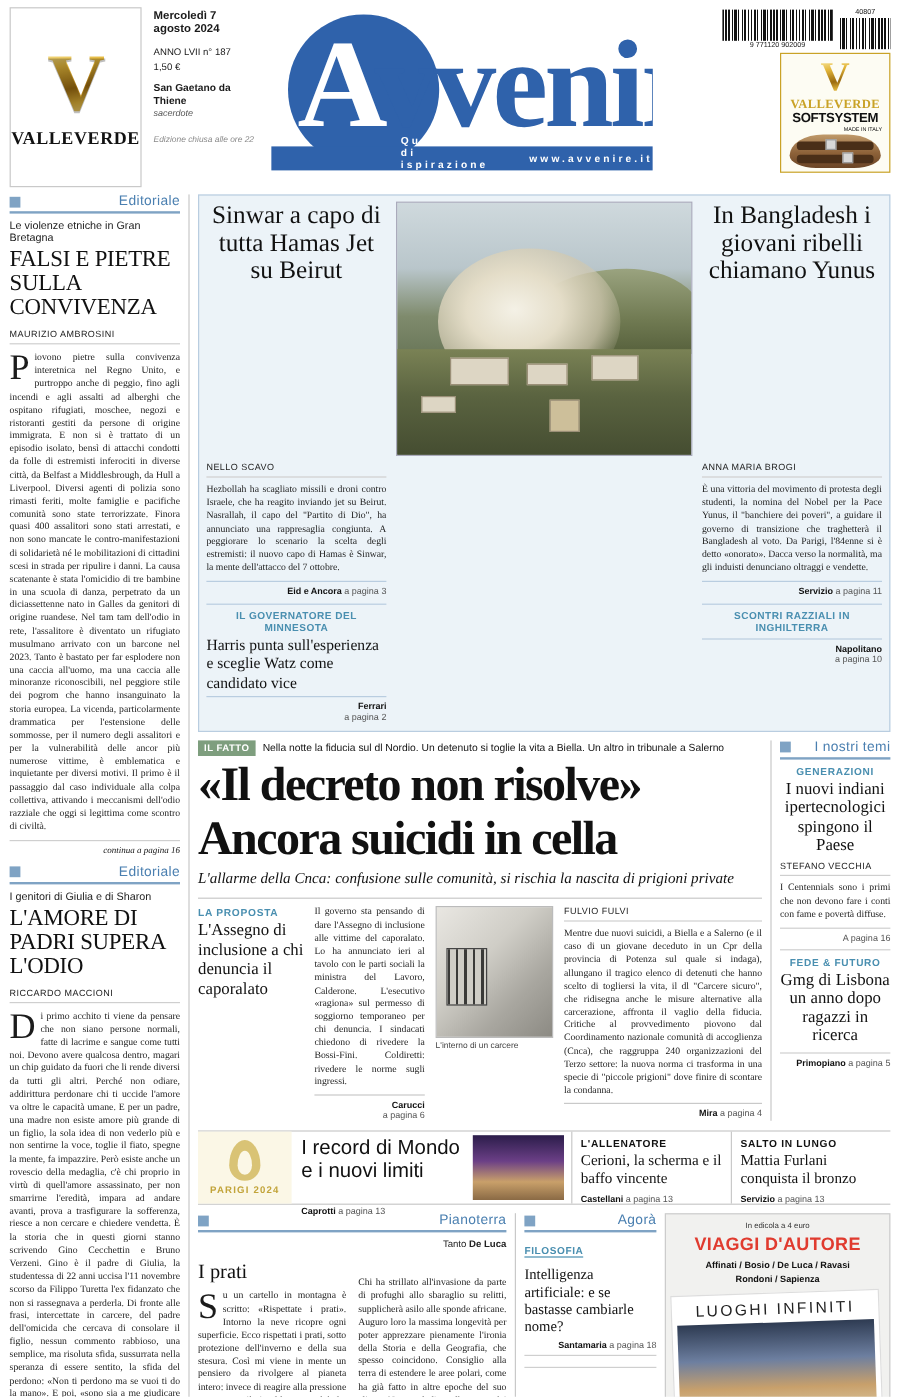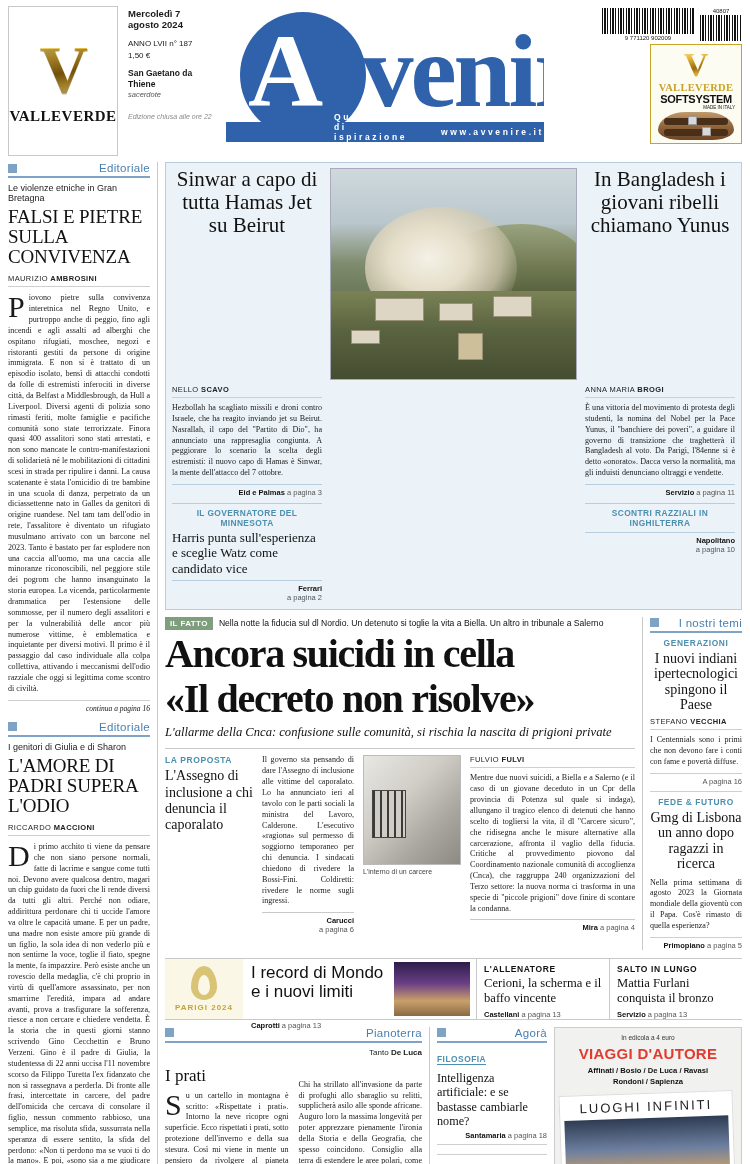--- a/index.html
+++ b/index.html
@@ -96,21 +96,21 @@
   }
   .sec-sq { width: 9px; height: 9px; background: #7fa3c4; }
   .sec-head .t {
     margin-left: auto; font-family: "Liberation Sans", sans-serif; font-size: 11.5px;
     color: #4a7fb0; letter-spacing: .3px;
   }
   .kicker { font-family:"Liberation Sans",sans-serif; font-size:8.5px; font-weight:bold;
     color:#4a8fb0; letter-spacing:.6px; text-transform:uppercase; }
   .byline { font-family:"Liberation Sans",sans-serif; font-size:7.5px; letter-spacing:.4px;
     color:#222; text-transform:uppercase; border-bottom:1px solid #cfcfcf; padding-bottom:3px; }
-  .byline b { font-weight:bold; }
+  .byline b { font-weight:normal; }
   .ref { font-family:"Liberation Sans",sans-serif; font-size:7.5px; color:#555; text-align:right; }
   .ref b { color:#111; }
   .bodytxt { font-family:"Liberation Serif",serif; font-size:8.1px; line-height:1.34; text-align:justify; color:#1b1b1b; }
   .dropcap::first-letter {
     float:left; font-size:30px; line-height:24px; padding:2px 4px 0 0; font-weight:normal;
   }
 
   
   .content { display: flex; gap: 7px; margin-top: 6px; }
   .col-left { width: 150px; border-right: 1px solid #c9c9c9; padding-right: 7px; }
@@ -331,21 +331,21 @@
         </div>
 
         <div class="three" style="margin-top:5px">
           <div class="tcol">
             <div class="byline">
               <span>NELLO</span>
               <b>SCAVO</b>
             </div>
             <p class="bodytxt" style="margin-top:5px">Hezbollah ha scagliato missili e droni contro Israele, che ha reagito inviando jet su Beirut. Nasrallah, il capo del "Partito di Dio", ha annunciato una rappresaglia congiunta. A peggiorare lo scenario la scelta degli estremisti: il nuovo capo di Hamas è Sinwar, la mente dell'attacco del 7 ottobre.</p>
             <div class="ref" style="border-top:1px solid #b9cde0;margin-top:5px;padding-top:3px">
-              <b>Eid e Palmas</b>
+              <b>Eid e Ancora</b>
               <span>a pagina 3</span>
             </div>
           </div>
           <div class="tmid"></div>
           <div class="tcol">
             <div class="byline">
               <span>ANNA MARIA</span>
               <b>BROGI</b>
             </div>
             <p class="bodytxt" style="margin-top:5px">È una vittoria del movimento di protesta degli studenti, la nomina del Nobel per la Pace Yunus, il "banchiere dei poveri", a guidare il governo di transizione che traghetterà il Bangladesh al voto. Da Parigi, l'84enne si è detto «onorato». Dacca verso la normalità, ma gli induisti denunciano oltraggi e vendette.</p>
@@ -380,22 +380,22 @@
         </div>
       </div>
 
       <div style="display:flex; gap:7px; margin-top:7px">
 
         <div style="flex:1">
           <div class="tagline">
             <div class="tag green">IL FATTO</div>
             <div class="tagtext">Nella notte la fiducia sul dl Nordio. Un detenuto si toglie la vita a Biella. Un altro in tribunale a Salerno</div>
           </div>
+          <div class="mainhead">«Il decreto non risolve»</div>
           <div class="mainhead">Ancora suicidi in cella</div>
-          <div class="mainhead">«Il decreto non risolve»</div>
           <div class="mainsum">L'allarme della Cnca: confusione sulle comunità, si rischia la nascita di prigioni private</div>
 
           <div class="midgrid">
             <div class="mg-a">
               <div class="kicker">LA PROPOSTA</div>
               <div class="prop-head">L'Assegno di inclusione a chi denuncia il caporalato</div>
             </div>
             <div class="mg-b">
               <p class="bodytxt">Il governo sta pensando di dare l'Assegno di inclusione alle vittime del caporalato. Lo ha annunciato ieri al tavolo con le parti sociali la ministra del Lavoro, Calderone. L'esecutivo «ragiona» sul permesso di soggiorno temporaneo per chi denuncia. I sindacati chiedono di rivedere la Bossi-Fini. Coldiretti: rivedere le norme sugli ingressi.</p>
               <div class="ref" style="border-top:1px solid #c9c9c9;margin-top:5px;padding-top:3px">
@@ -440,21 +440,20 @@
             <div class="ref" style="border-top:1px solid #cfcfcf;margin-top:5px;padding-top:3px">
               <span>A pagina 16</span>
             </div>
           </div>
 
           <div class="hr-thin"></div>
 
           <div>
             <div class="rt-kick">FEDE &amp; FUTURO</div>
             <div class="rt-head">Gmg di Lisbona un anno dopo ragazzi in ricerca</div>
-            <p class="bodytxt" style="margin-top:6px">Nella prima settimana di agosto 2023 la Giornata mondiale della gioventù con il Papa. Cos'è rimasto di quella esperienza?</p>
             <div class="ref" style="border-top:1px solid #cfcfcf;margin-top:5px;padding-top:3px">
               <b>Primopiano</b>
               <span>a pagina 5</span>
             </div>
           </div>
         </div>
       </div>
 
       <div class="olystrip">
         <div class="oly-logo">

